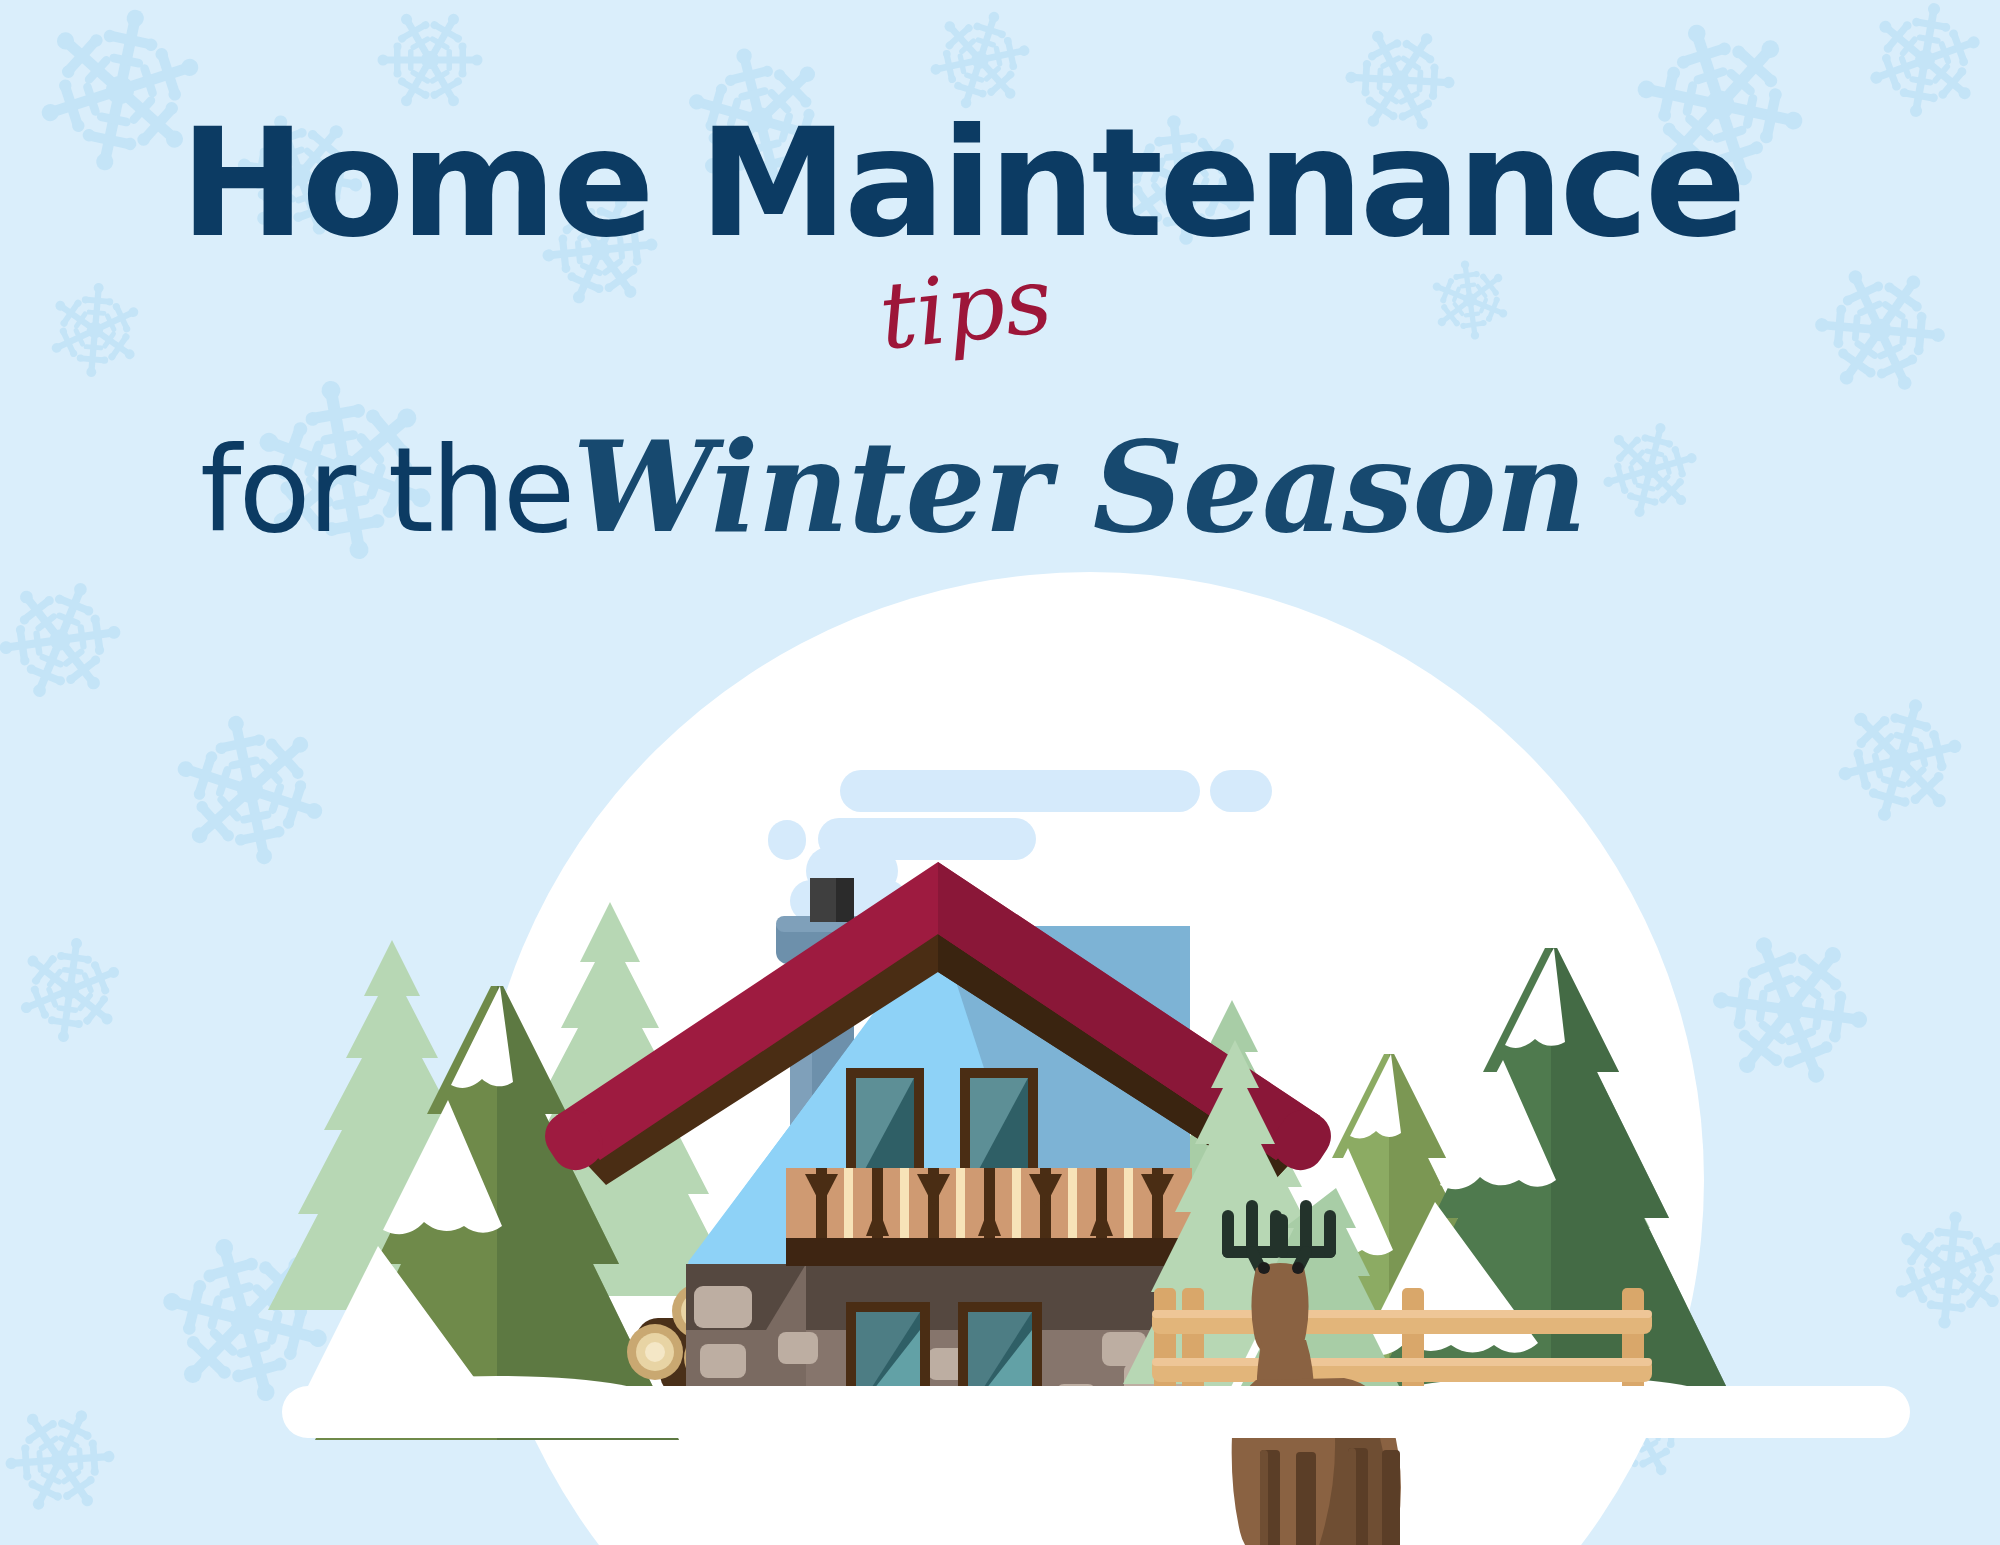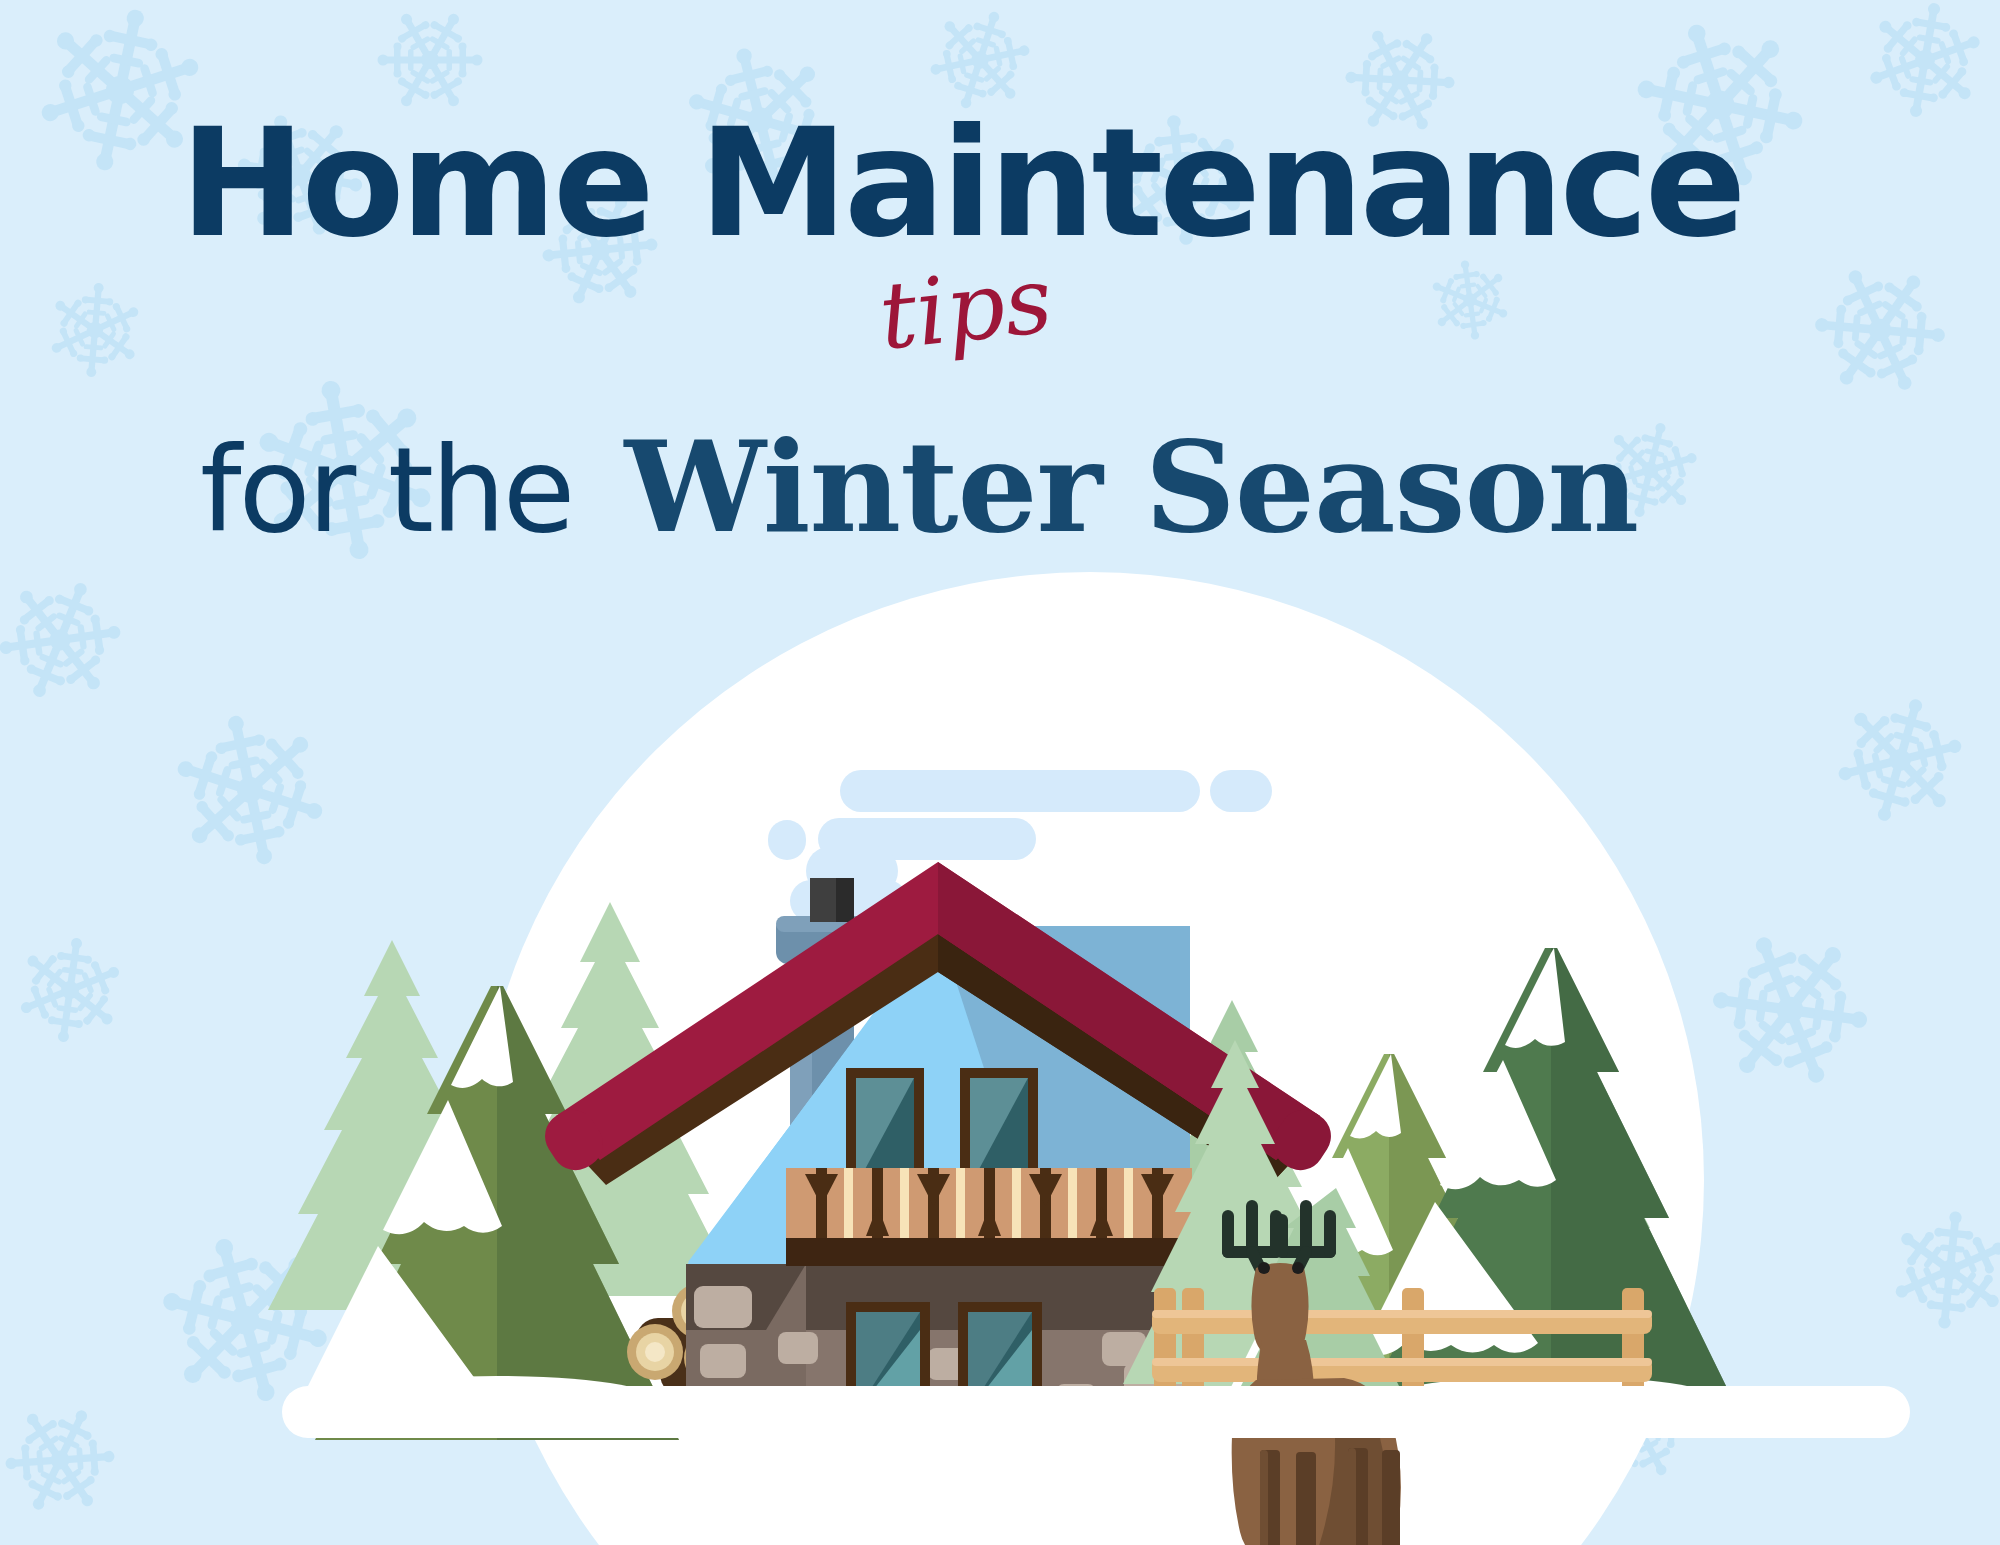--- a/index.html
+++ b/index.html
@@ -69,25 +69,25 @@
   .forthe {
     font-family: "DejaVu Sans", sans-serif;
     font-weight: 400;
     font-size: 118px;
     letter-spacing: -3px;
     color: #0c3b63;
     line-height: 1;
   }
   .winterseason {
     font-family: "DejaVu Serif", serif;
+    font-style: italic;
     font-weight: 700;
     font-size: 126px;
     color: #17496f;
     line-height: 1;
-    margin-left: 52px;
     letter-spacing: -1px;
   }
 
   
   #illustration {
     position: absolute;
     left: 0;
     top: 0;
     width: 2000px;
     height: 1545px;

